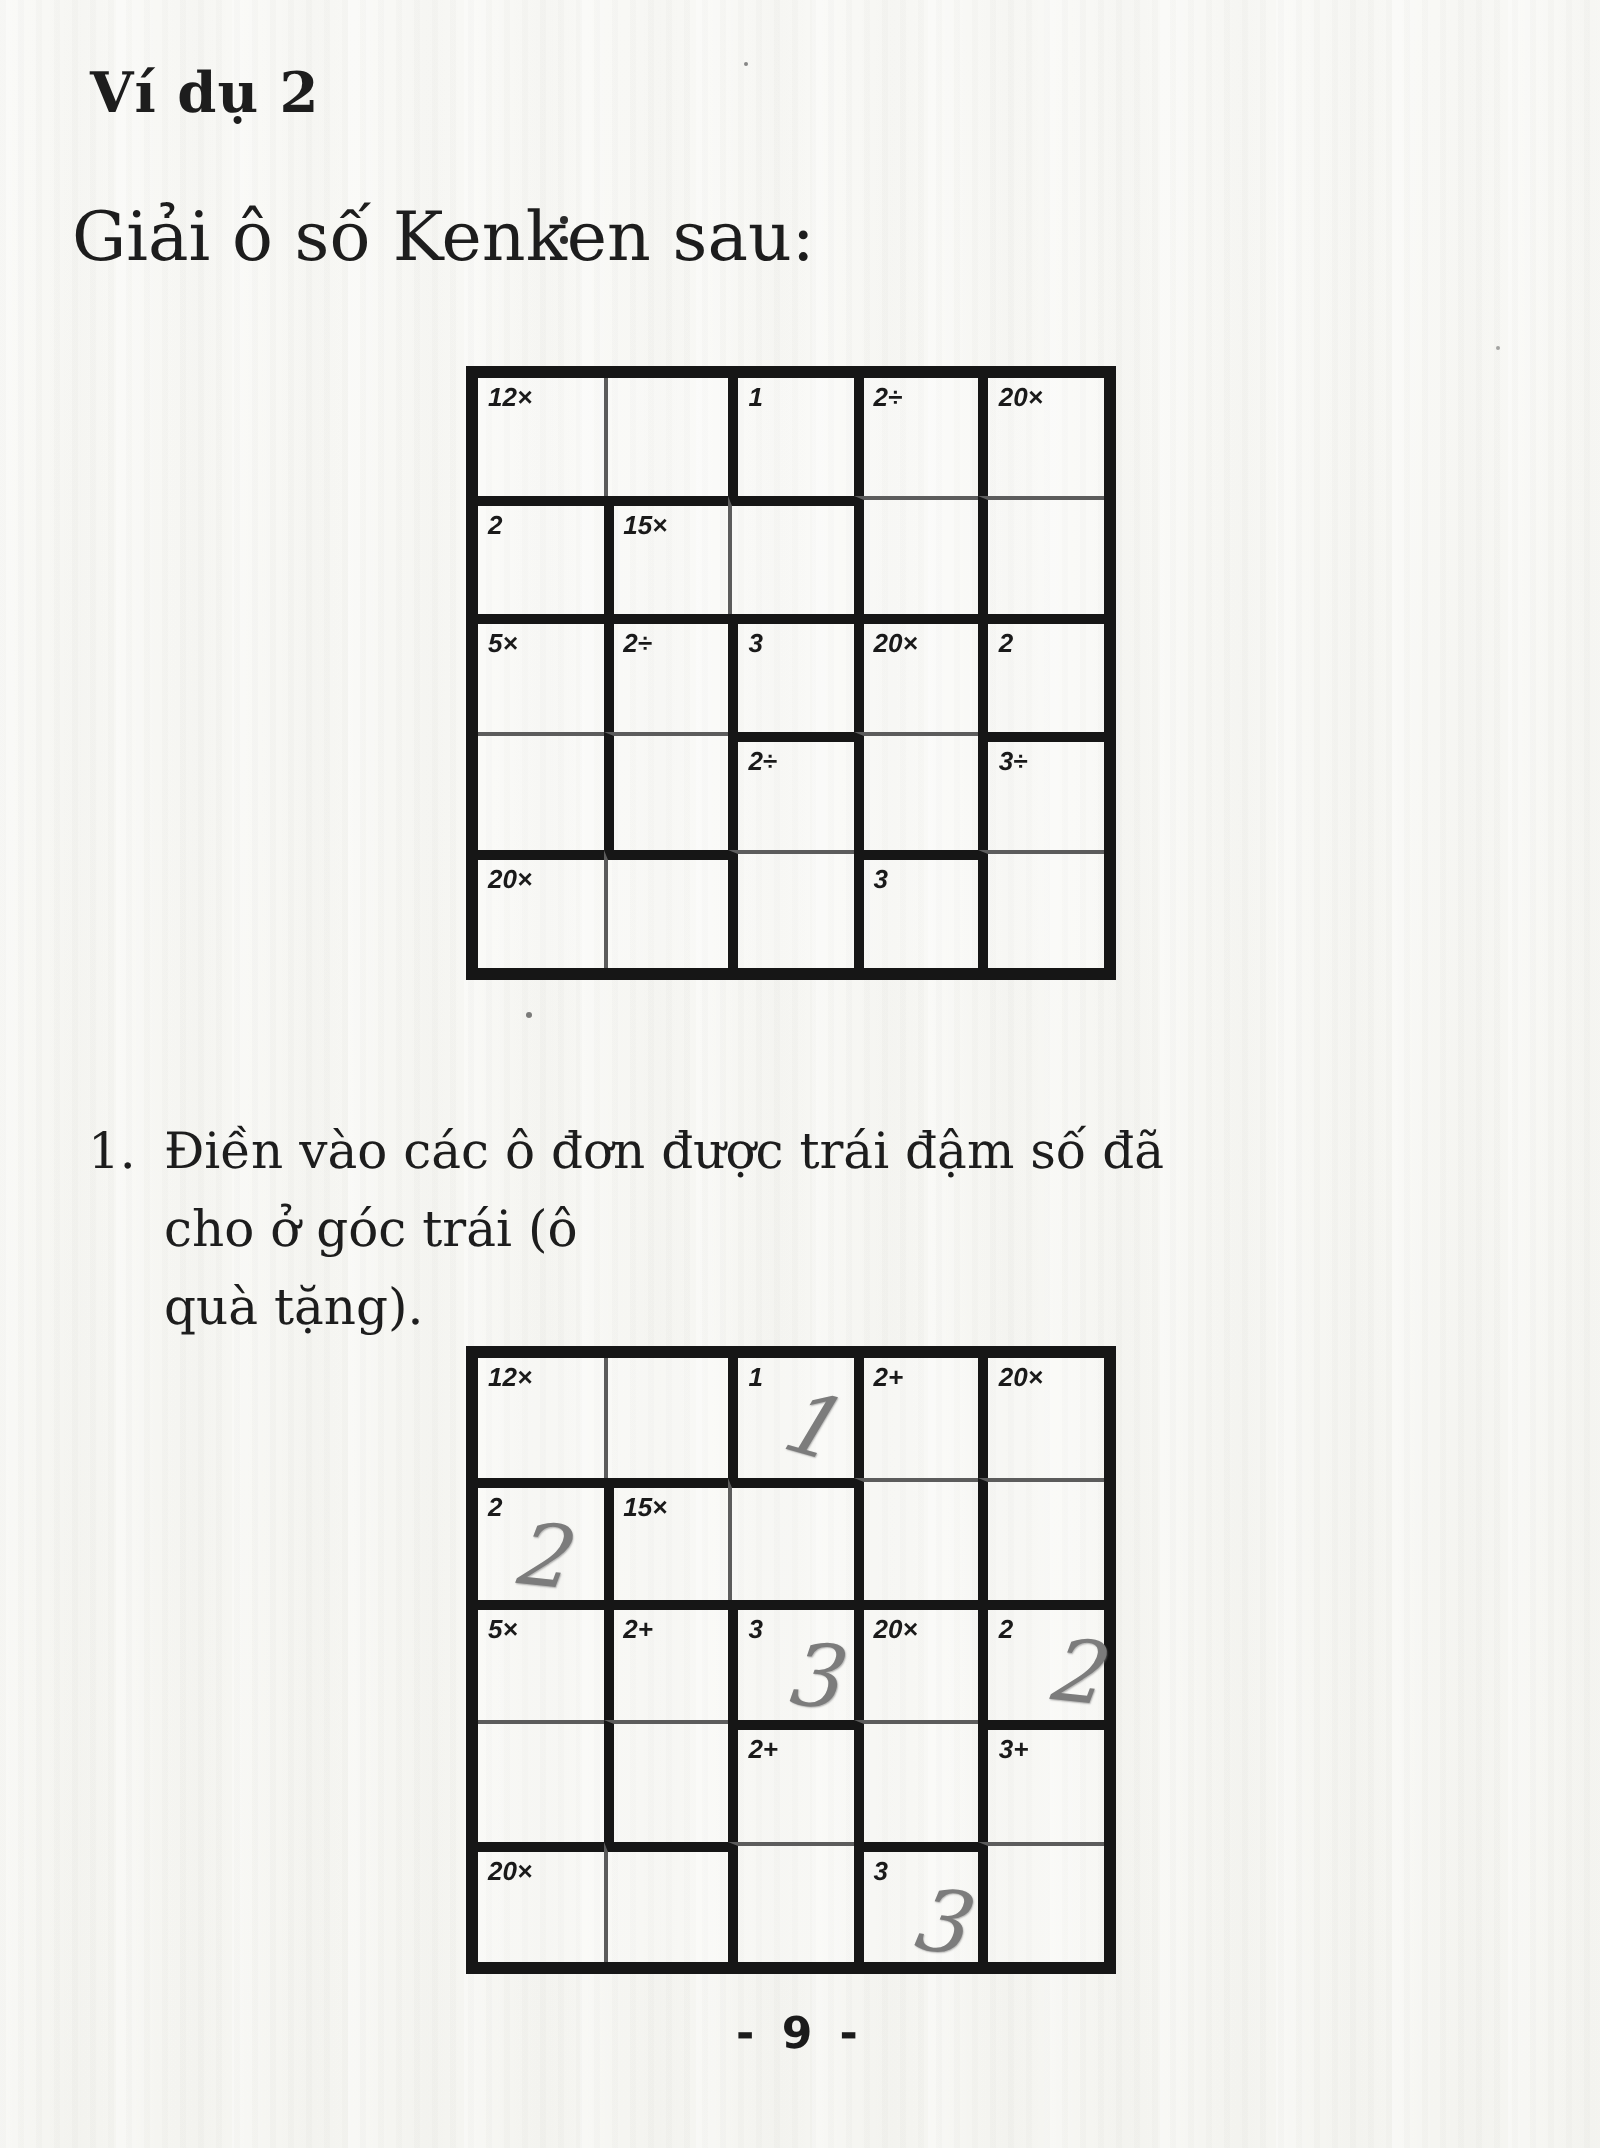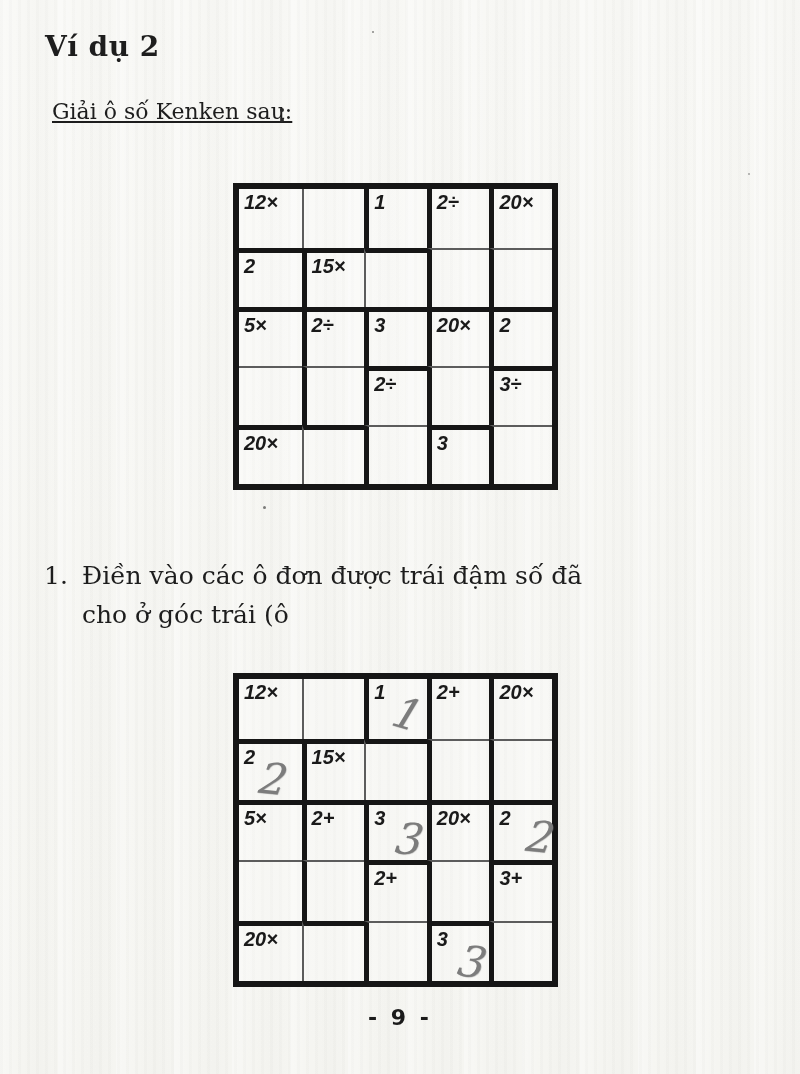--- a/index.html
+++ b/index.html
@@ -14,23 +14,22 @@
       repeating-linear-gradient(90deg, rgba(255,255,255,0.35) 0px, rgba(255,255,255,0) 22px, rgba(60,60,50,0.012) 40px, rgba(255,255,255,0) 58px),
       linear-gradient(#f8f8f5,#f5f5f1);
     font-family:"DejaVu Serif", serif;
     color:#1d1d1d;
   }
   .page-title{
     position:absolute;left:45px;top:30px;
     font-size:28px;font-weight:600;letter-spacing:0.5px;
   }
   .subtitle{
-    position:absolute;left:52px;top:99px;
-    font-size:22px;
-    text-decoration:underline;
+    position:absolute;left:36px;top:99px;
+    font-size:34px;
   }
   .instruction{
     position:absolute;left:44px;top:556px;width:540px;
     display:flex;align-items:flex-start;
     font-size:25px;line-height:39px;
   }
   .instruction .num{flex:0 0 38px;}
   .instruction .lines{flex:1;}
   .kgrid{
     position:absolute;
@@ -39,21 +38,21 @@
     grid-template-rows:repeat(5,1fr);
     border:6px solid #161616;
     box-sizing:border-box;
     background:rgba(255,255,255,0.25);
   }
   .cell{position:relative;box-sizing:border-box;}
   .cage-label{
     position:absolute;top:2px;left:5px;
     font-family:"Liberation Sans", sans-serif;
     font-style:italic;font-weight:700;
-    font-size:20px;color:#1a1a1a;
+    font-size:13px;color:#1a1a1a;
     white-space:nowrap;
   }
   .hand{
     position:absolute;
     font-family:"DejaVu Serif", serif;
     font-style:italic;
     color:#7c7c7c;
     font-size:43px;line-height:1;
     text-shadow:0.5px 0.5px 0.8px rgba(125,125,125,0.55);
   }
@@ -130,20 +129,21 @@
       <div class="cell" style="border-top: 5px solid rgb(22, 22, 22); border-left: 5px solid rgb(22, 22, 22);">
         <span class="cage-label">3</span>
       </div>
       <div class="cell" style="border-top: 2px solid rgb(92, 92, 92); border-left: 5px solid rgb(22, 22, 22);"></div>
     </div>
 
   <div class="instruction">
     <span class="num">1.</span>
     <span class="lines">
       <span style="display:block">Điền vào các ô đơn được trái đậm số đã cho ở góc trái (ô</span>
+      <span style="display:block">quà tặng).</span>
     </span>
   </div>
 
   <div class="kgrid" id="grid2" style="left:233px;top:673px;width:325px;height:314px;">
       <div class="cell">
         <span class="cage-label">12×</span>
       </div>
       <div class="cell" style="border-left: 2px solid rgb(92, 92, 92);"></div>
       <div class="cell" style="border-left: 5px solid rgb(22, 22, 22);">
         <span class="cage-label">1</span>

